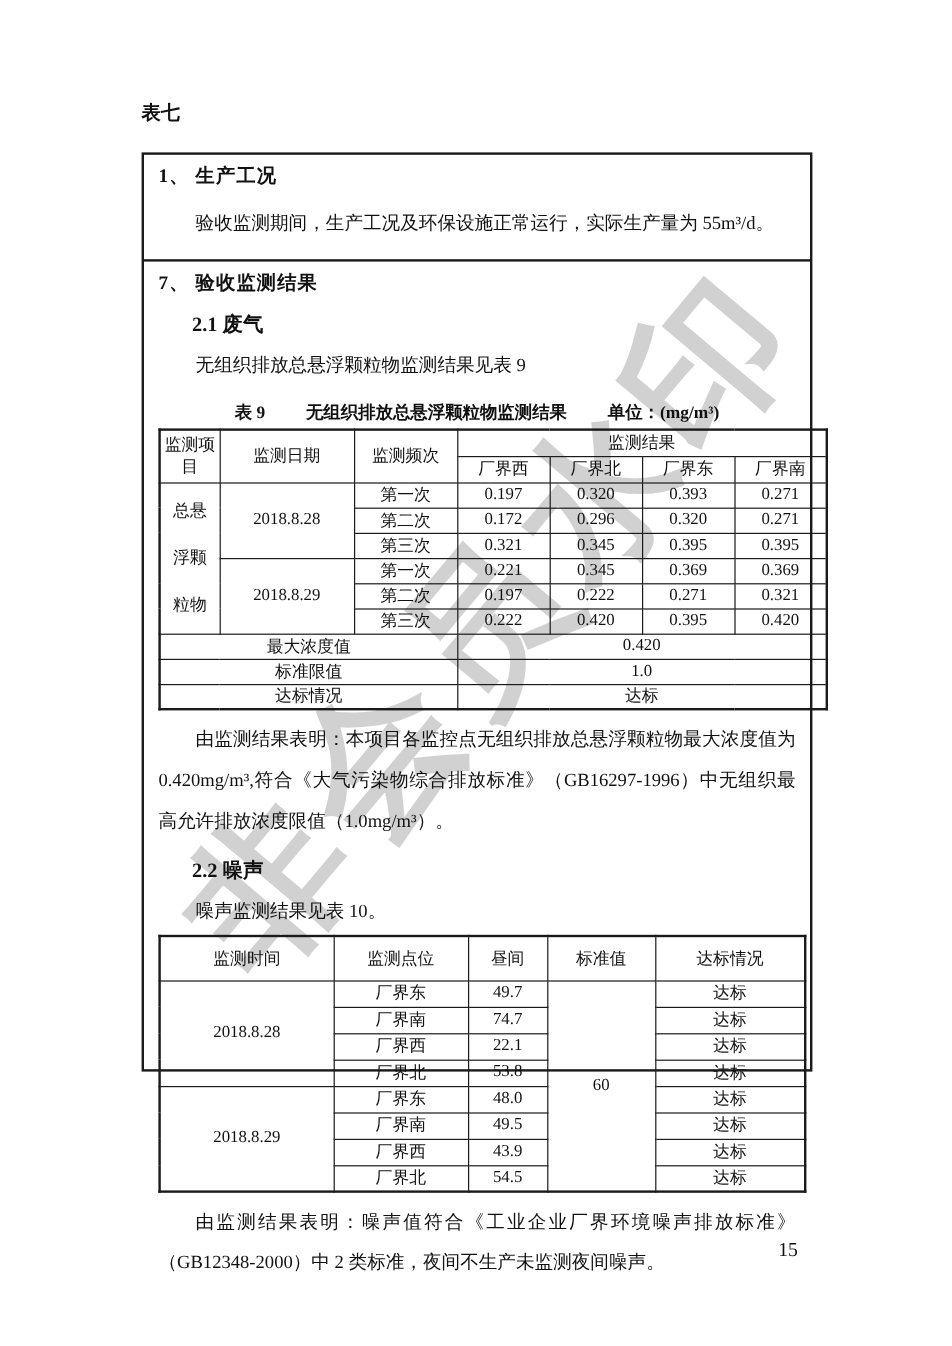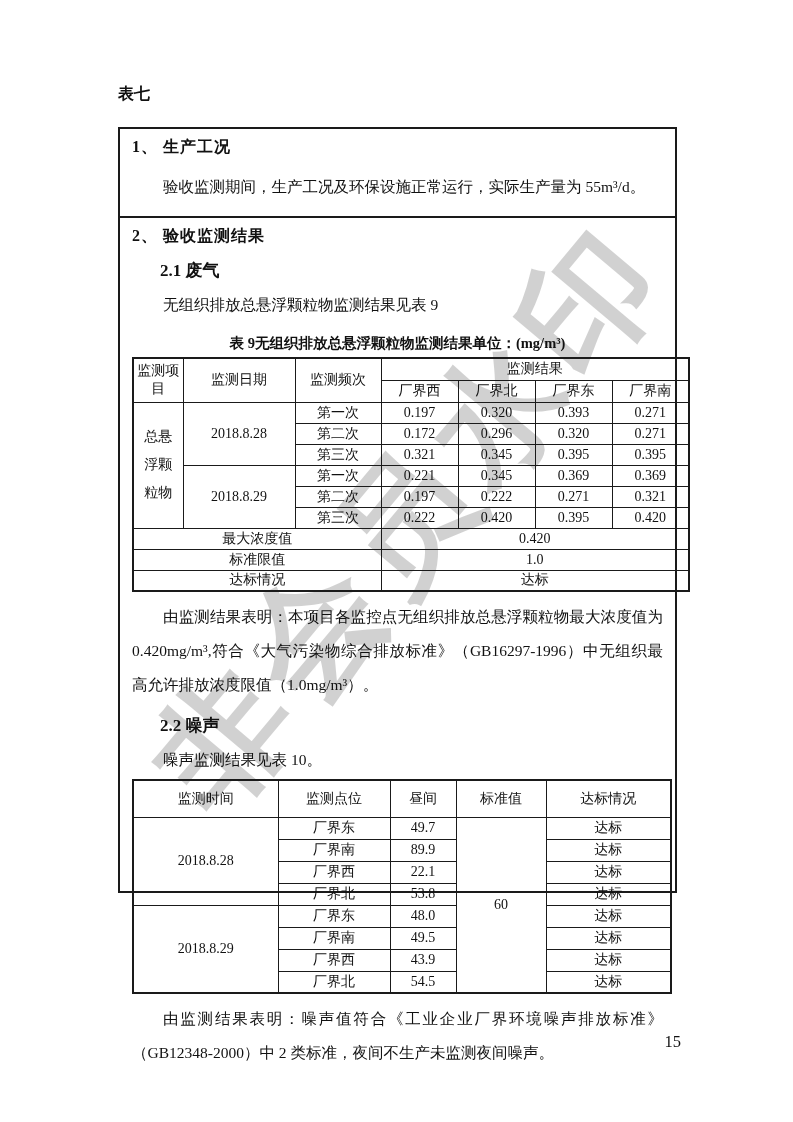--- a/index.html
+++ b/index.html
@@ -34,73 +34,73 @@
 
   .sec { padding: 8px 12px 10px 12px; }
   .sec1 { border-bottom: 2px solid #1a1a1a; padding-bottom: 12px; }
   .sec h2 { font-size: 16px; font-weight: bold; letter-spacing: 1px; }
   .sec1 p { margin-top: 12px; }
   .sec p  { font-size: 15.5px; line-height: 34px; text-indent: 2em; text-align: justify; }
   .sec h3 { font-size: 17px; font-weight: bold; margin: 12px 0 0 28px; }
   .lead { margin-top: 6px; }
 
   .tbl-caption {
-    display: flex; justify-content: center; align-items: baseline; 
+    display: flex; justify-content: center; align-items: baseline; gap: 34px;
     font-weight: bold; font-size: 14.5px; margin: 12px 0 4px 0;
   }
 
   table { border-collapse: collapse; background: transparent; table-layout: fixed; }
   th, td {
     border: 1px solid #1a1a1a; text-align: center; vertical-align: middle;
     font-size: 14px; font-weight: normal; padding: 0 2px; overflow: hidden;
   }
 
   .t9 { width: 555px; margin: 0 auto; border: 2px solid #1a1a1a; }
   .t9 th { height: 22px; }
   .t9 td { height: 21px; }
   .t9 col.c-item { width: 50px; }
   .t9 col.c-date { width: 112px; }
   .t9 col.c-freq { width: 86px; }
   .t9 col.c-val  { width: 77px; }
-  .t9 .item-cell { line-height: 28px; word-break: break-all; padding: 0 9px; }
+  .t9 .item-cell { line-height: 39px; word-break: break-all; padding: 0 9px; }
 
   .t10 { width: 538px; margin: 2px auto 0 auto; border: 2px solid #1a1a1a; }
   .t10 th { height: 37px; }
   .t10 td { height: 22px; }
   .t10 col.c-time   { width: 145px; }
   .t10 col.c-point  { width: 112px; }
   .t10 col.c-day    { width: 66px; }
   .t10 col.c-std    { width: 90px; }
   .t10 col.c-status { width: 125px; }
 
   .after-tbl { margin-top: 8px; }
 
   .page-number {
-    position: absolute; right: 112px; top: 1032px;
+    position: absolute; right: 128px; top: 1032px;
     font-size: 16.5px; z-index: 1; text-align: right;
   }
 </style>
 </head>
 <body>
 
 <div class="page">
 
   <div class="watermark">非会员水印</div>
 
   <div class="doc-label">表七</div>
 
   <div class="outer-box">
 
     <section class="sec sec1">
       <h2>1、 生产工况</h2>
       <p>验收监测期间，生产工况及环保设施正常运行，实际生产量为 55m³/d。</p>
     </section>
 
     <section class="sec sec2">
-      <h2>2、 验收监测结果</h2>
+      <h2>7、 验收监测结果</h2>
 
       <h3>2.1 废气</h3>
       <p class="lead">无组织排放总悬浮颗粒物监测结果见表 9</p>
 
       <div class="tbl-caption">
         <span>表 9</span>
         <span>无组织排放总悬浮颗粒物监测结果</span>
         <span>单位：(mg/m³)</span>
       </div>
 
@@ -211,21 +211,21 @@
         </tr>
         <tr>
           <td rowspan="4">2018.8.28</td>
           <td>厂界东</td>
           <td>49.7</td>
           <td rowspan="8">60</td>
           <td>达标</td>
         </tr>
         <tr>
           <td>厂界南</td>
-          <td>89.9</td>
+          <td>74.7</td>
           <td>达标</td>
         </tr>
         <tr>
           <td>厂界西</td>
           <td>22.1</td>
           <td>达标</td>
         </tr>
         <tr>
           <td>厂界北</td>
           <td>53.8</td>

